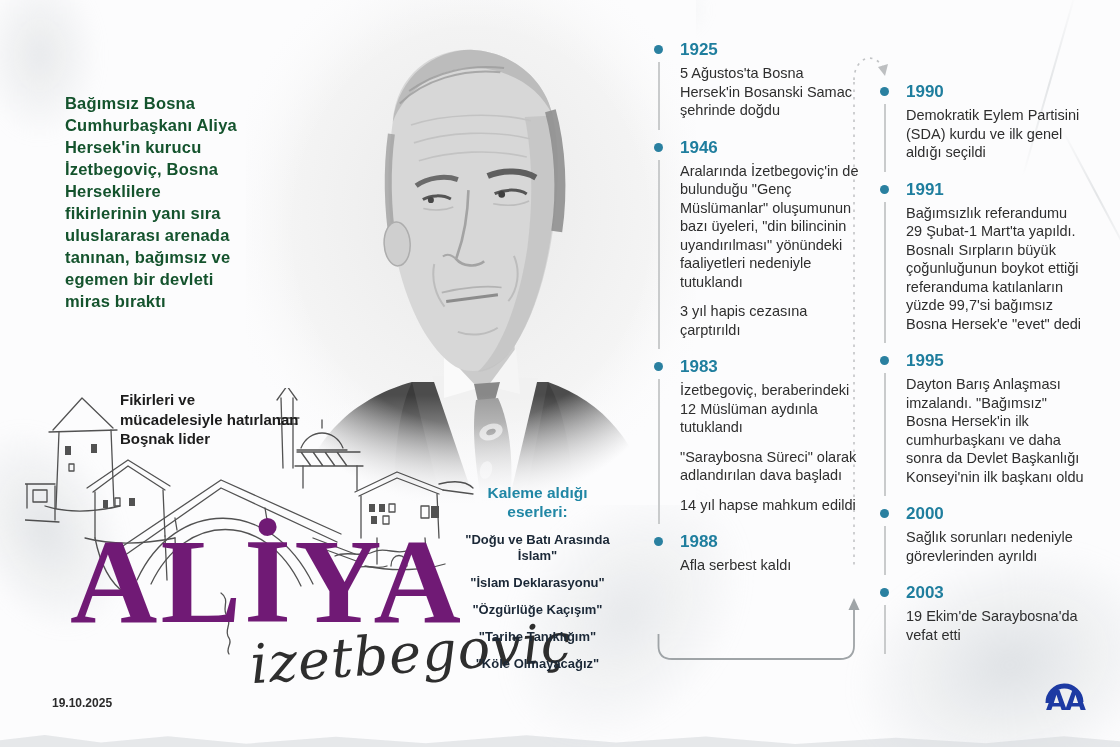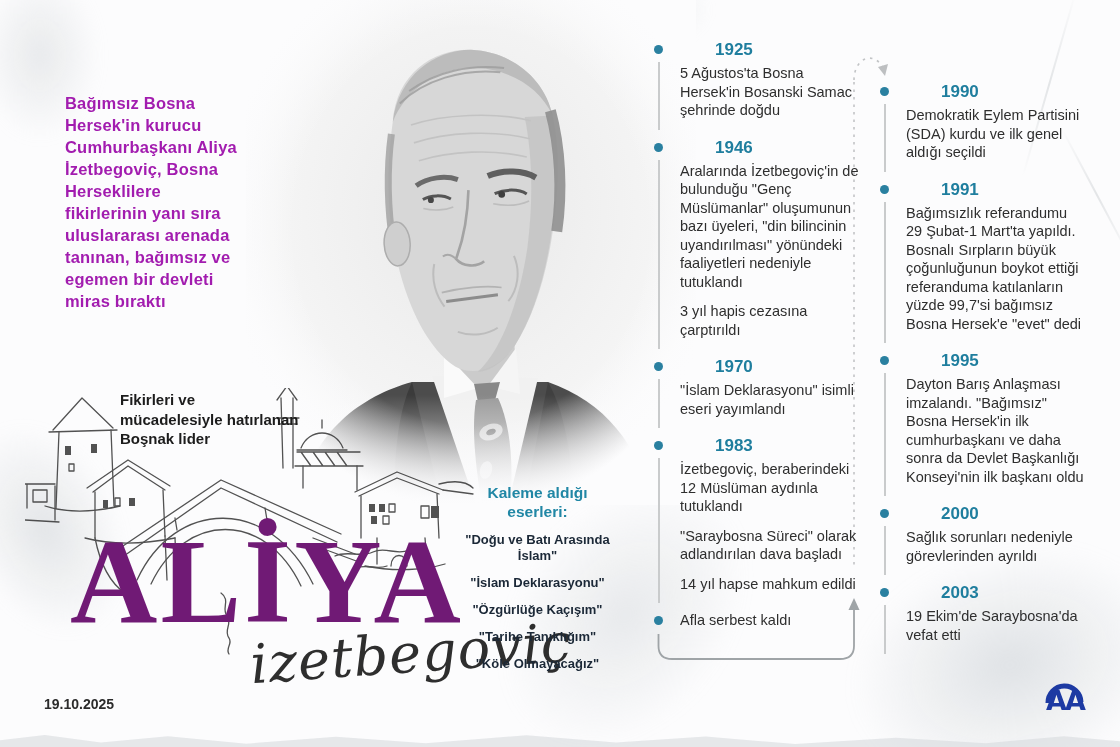--- a/index.html
+++ b/index.html
@@ -16,51 +16,51 @@
   .sm3{left:850px;top:550px;width:320px;height:230px;background:radial-gradient(closest-side,rgba(188,195,200,.45),rgba(188,195,200,0));filter:blur(9px);transform:rotate(-16deg);}
   .sm4{left:560px;top:-30px;width:150px;height:80px;background:radial-gradient(closest-side,rgba(205,210,213,.5),rgba(205,210,213,0));filter:blur(6px);}
   .sm5{left:-20px;top:-30px;width:120px;height:170px;background:radial-gradient(closest-side,rgba(208,212,215,.45),rgba(208,212,215,0));filter:blur(7px);}
   .crease{position:absolute;pointer-events:none;background:linear-gradient(to bottom,rgba(220,222,224,0),#e3e5e7,rgba(220,222,224,0));width:2px;}
   .cr1{left:1048px;top:-10px;height:190px;transform:rotate(16deg);}
   .cr2{left:1096px;top:120px;height:150px;transform:rotate(-28deg);}
   .torn{position:absolute;left:0;bottom:0;width:1120px;height:15px;background:#d3d7da;opacity:.55;pointer-events:none;
     clip-path:polygon(0 55%,4% 20%,9% 70%,15% 28%,22% 78%,30% 32%,38% 75%,47% 22%,55% 70%,63% 30%,71% 80%,80% 38%,88% 75%,95% 28%,100% 62%,100% 100%,0 100%);}
   
   .intro{position:absolute;left:65px;top:92px;width:270px;}
-  .intro div{font-size:16.5px;line-height:22px;font-weight:600;color:#a21caf;letter-spacing:.2px;}
+  .intro div{font-size:16.5px;line-height:22px;font-weight:600;color:#14532d;letter-spacing:.2px;}
   
   .subtitle{position:absolute;left:120px;top:390px;width:220px;}
   .subtitle div{font-size:15px;line-height:19.5px;font-weight:700;color:#1c1c1c;}
   
   .big-name{
     position:absolute;left:70px;top:521px;
     font-family:"Liberation Serif","DejaVu Serif",serif;
     font-weight:700;font-size:121px;line-height:1;letter-spacing:3px;
     color:#701a75;
   }
   .script-name{
     position:absolute;left:250px;top:622px;
     font-family:"DejaVu Serif",serif;font-style:italic;
     font-size:54px;color:#2e2e2e;letter-spacing:1px;
     transform:rotate(-4deg);
   }
-  .pub-date{position:absolute;left:44px;top:696px;font-size:14px;font-weight:600;color:#2b2b2b;}
+  .pub-date{position:absolute;left:52px;top:696px;font-size:12px;font-weight:600;color:#2b2b2b;}
   
   .works{position:absolute;left:455px;top:483px;width:165px;text-align:center;}
   .works-heading div{font-size:15.5px;line-height:19px;font-weight:700;color:#2187a5;}
   .work-item{font-size:13px;line-height:16px;font-weight:700;color:#1b2837;margin-top:11px;}
   
   .tl-col{position:absolute;}
   .tl-left{left:654px;top:40px;width:208px;}
   .tl-right{left:880px;top:82px;width:205px;}
   .tl-item{position:relative;padding-left:26px;margin-bottom:18px;}
   .tl-dot{position:absolute;left:0;top:5px;width:9px;height:9px;border-radius:50%;background:#2a80a0;}
   .tl-vline{position:absolute;left:3.5px;top:22px;bottom:-10px;width:2px;background:#c9cbcc;}
   .tl-left .tl-item:last-child .tl-vline{display:none;}
-  .tl-year{font-size:17px;font-weight:700;color:#1f7e9e;margin-bottom:4px;margin-left:35px;}
+  .tl-year{font-size:17px;font-weight:700;color:#1f7e9e;margin-bottom:4px;}
   .tl-paras div{font-size:14.5px;line-height:18.5px;color:#2e2e2e;}
   .tl-paras div + div{margin-top:11px;}
   
   .portrait{position:absolute;left:246px;top:0;}
   .bridge{position:absolute;left:25px;top:388px;pointer-events:none;}
   .arrows{position:absolute;left:0;top:0;pointer-events:none;}
   .aa-logo{position:absolute;left:1036px;top:662px;}
 </style>
 </head>
 <body>
@@ -178,22 +178,22 @@
       <path d="M352,150 L352,176 M400,150 L402,174 M340,178 C370,184 400,182 420,176"></path>
       <path d="M366,178 C366,164 382,164 382,178"></path>
       <path d="M196,205 C206,212 196,220 202,228 C208,236 198,242 204,250 C208,256 200,260 204,266"></path>
       <path d="M310,168 C322,162 336,170 348,164 C360,158 372,168 384,162 M330,180 C342,176 352,182 362,178"></path>
     </g>
   </svg>
 
   <div class="intro">
 
   <div>Bağımsız Bosna</div>
+      <div>Cumhurbaşkanı Aliya</div>
       <div>Hersek'in kurucu</div>
-      <div>Cumhurbaşkanı Aliya</div>
       <div>İzetbegoviç, Bosna</div>
       <div>Herseklilere</div>
       <div>fikirlerinin yanı sıra</div>
       <div>uluslararası arenada</div>
       <div>tanınan, bağımsız ve</div>
       <div>egemen bir devleti</div>
       <div>miras bıraktı</div>
     </div>
 
   <div class="subtitle">
@@ -245,43 +245,36 @@
       <div class="tl-item">
         <span class="tl-dot"></span>
         <span class="tl-vline"></span>
         <div class="tl-year">1946</div>
         <div class="tl-paras">
           <div>Aralarında İzetbegoviç'in de bulunduğu "Genç Müslümanlar" oluşumunun bazı üyeleri, "din bilincinin uyandırılması" yönündeki faaliyetleri nedeniyle tutuklandı</div>
           <div>3 yıl hapis cezasına çarptırıldı</div>
         </div>
       </div>
 
-      <div class="tl-item">
-        <span class="tl-dot"></span>
-        <span class="tl-vline"></span>
-        <div class="tl-year">1970</div>
-        <div class="tl-paras">
-          <div>"İslam Deklarasyonu" isimli eseri yayımlandı</div>
-        </div>
-      </div>
 
       <div class="tl-item">
         <span class="tl-dot"></span>
         <span class="tl-vline"></span>
         <div class="tl-year">1983</div>
         <div class="tl-paras">
           <div>İzetbegoviç, beraberindeki 12 Müslüman aydınla tutuklandı</div>
           <div>"Saraybosna Süreci" olarak adlandırılan dava başladı</div>
           <div>14 yıl hapse mahkum edildi</div>
         </div>
       </div>
 
       <div class="tl-item">
         <span class="tl-dot"></span>
 
+        <div class="tl-year">1988</div>
         <div class="tl-paras">
           <div>Afla serbest kaldı</div>
         </div>
       </div>
     </div>
 
   <div class="tl-col tl-right">
 
       <div class="tl-item">
         <span class="tl-dot"></span>

